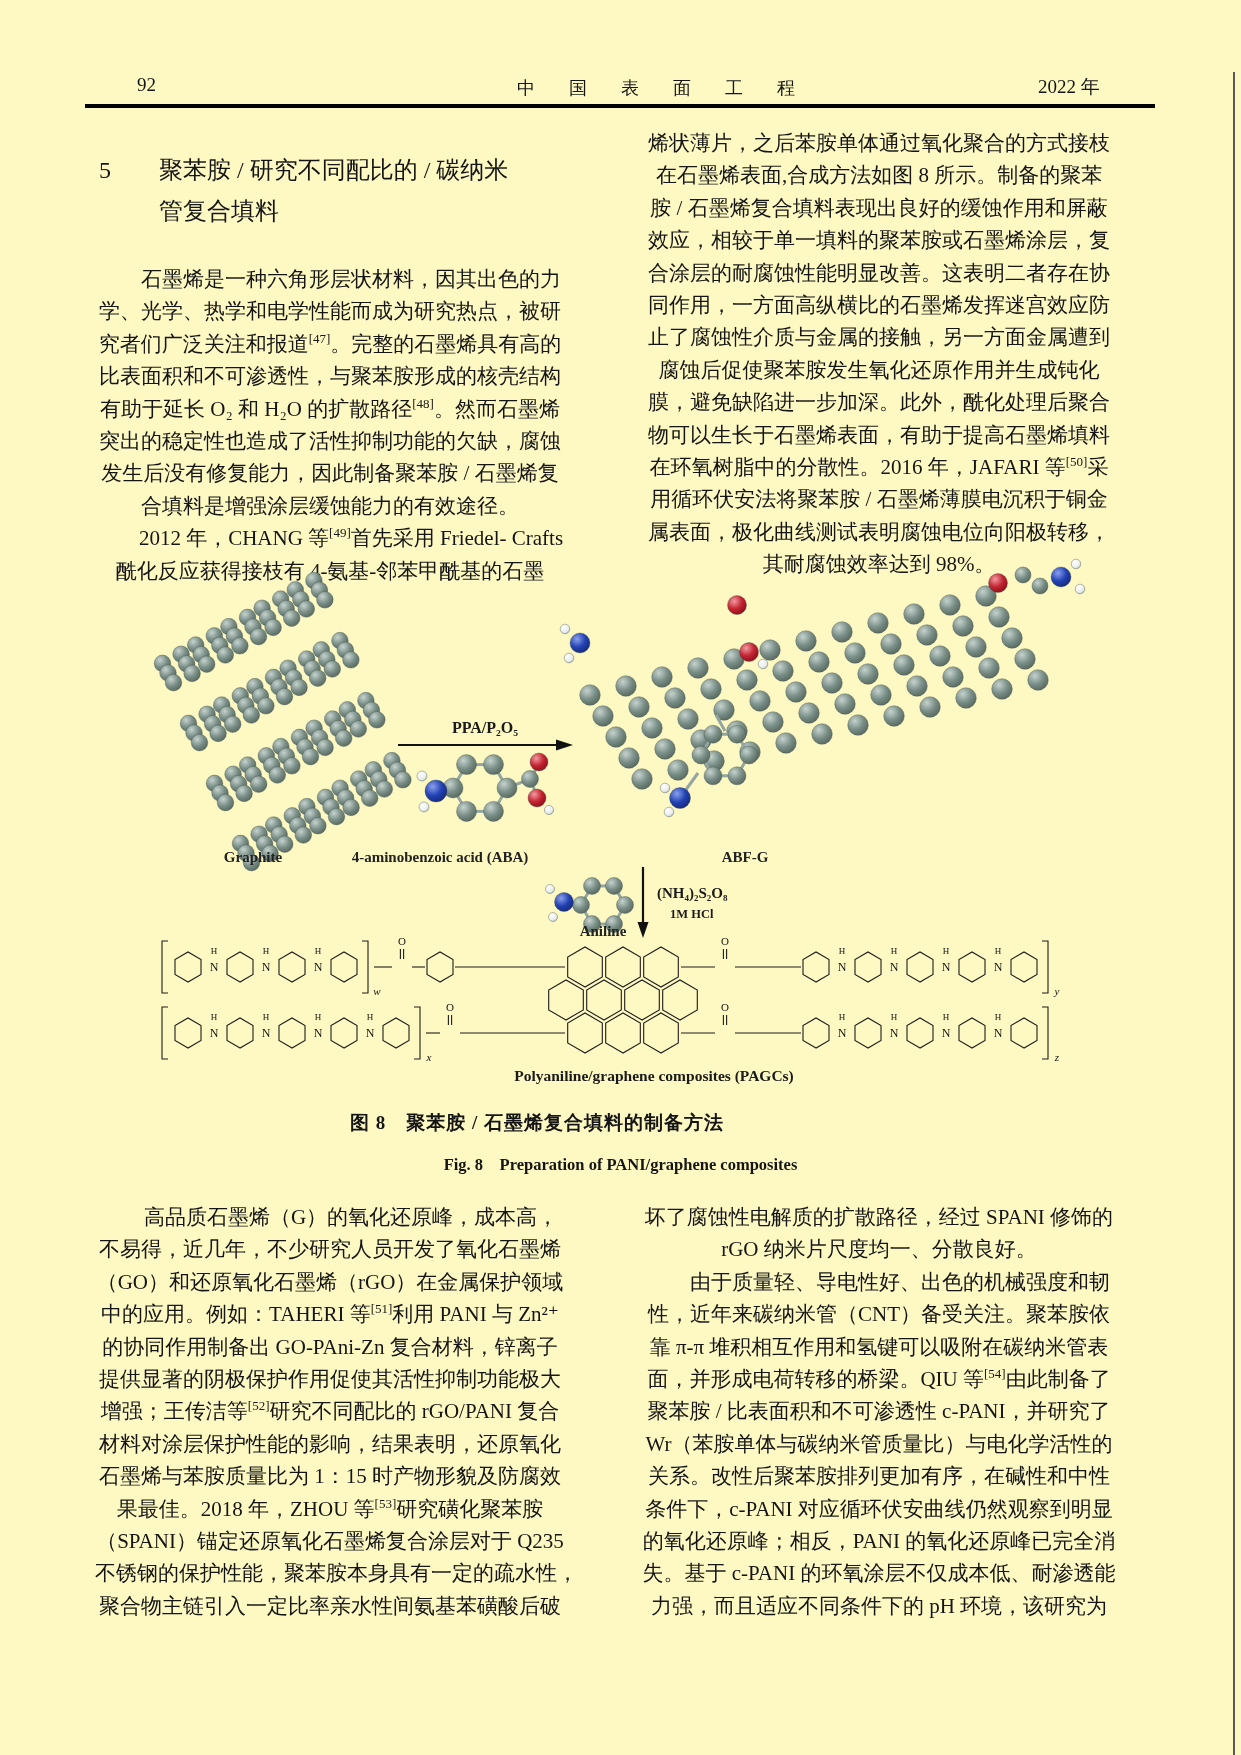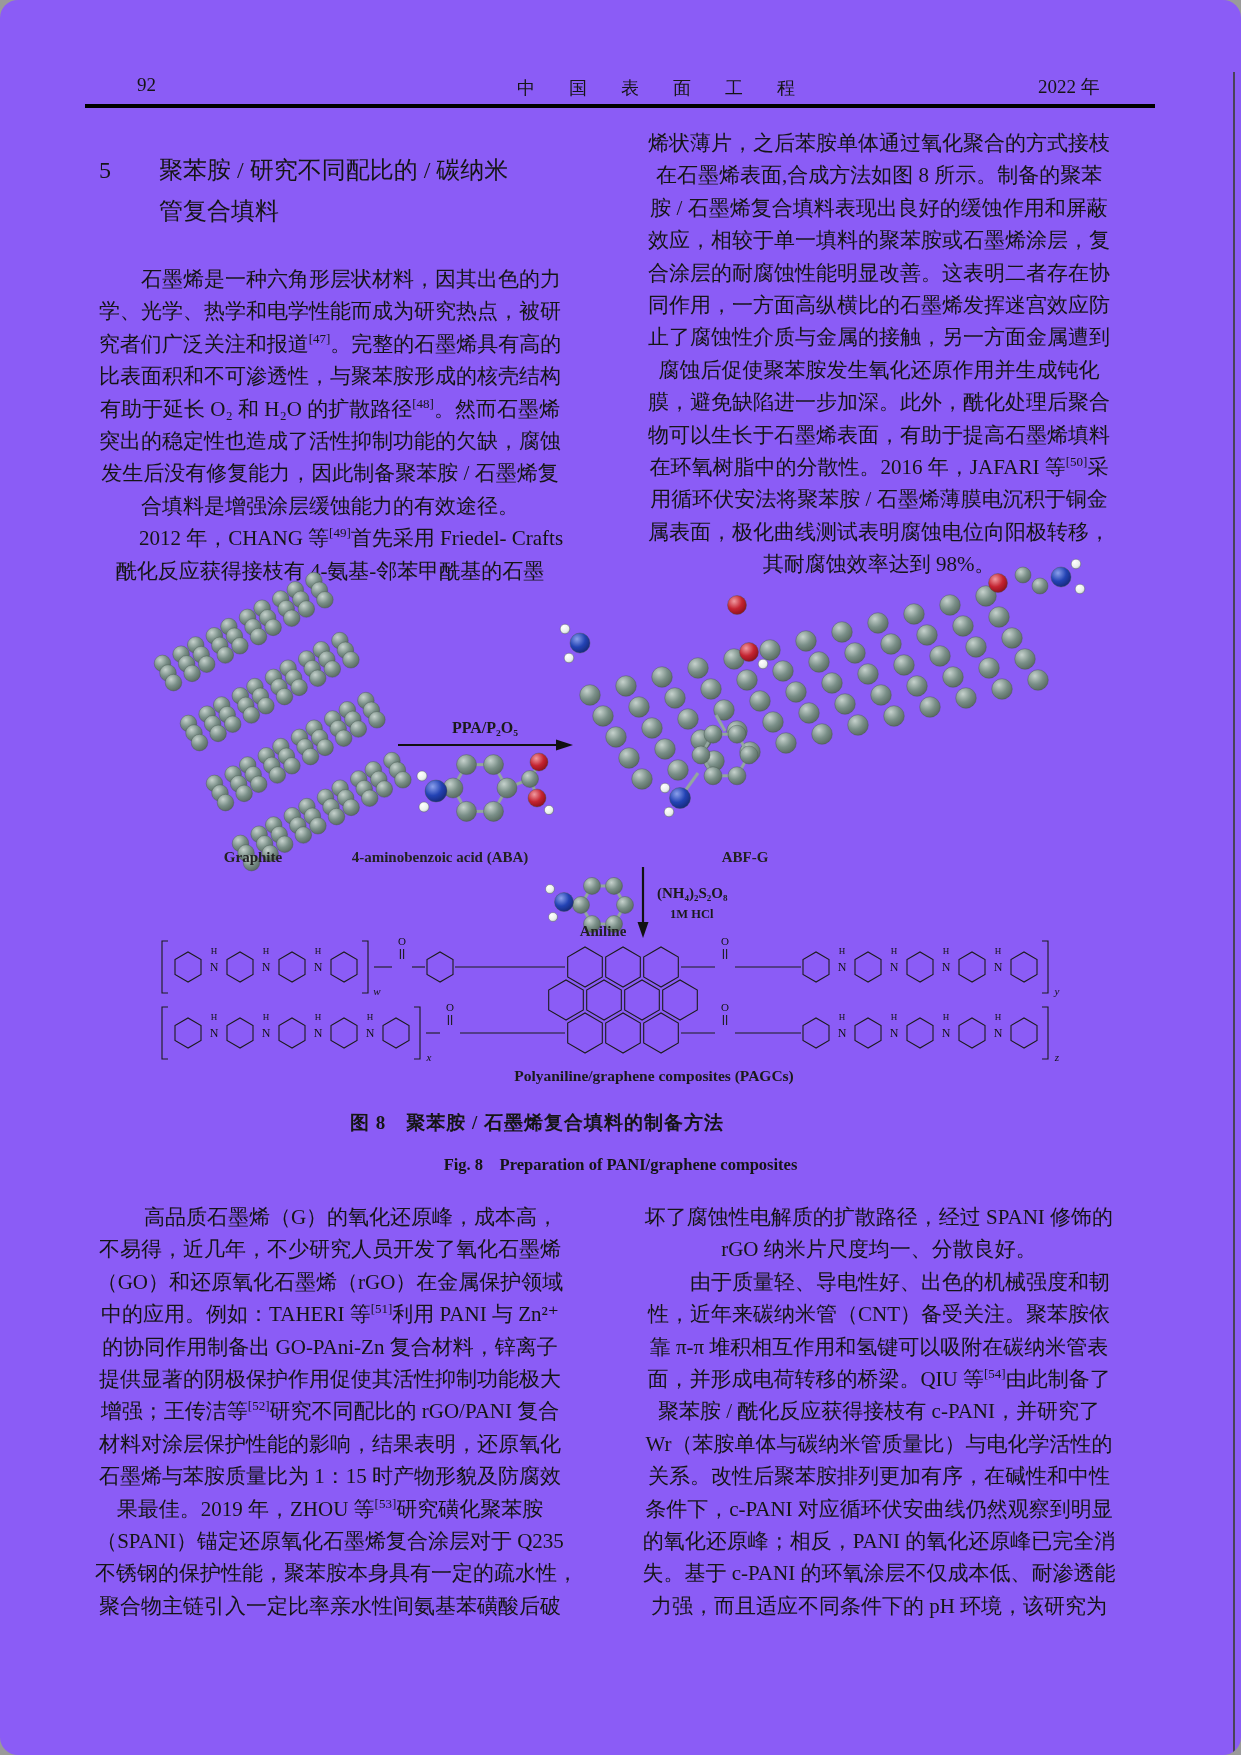--- a/index.html
+++ b/index.html
@@ -1,17 +1,17 @@
 <!DOCTYPE html>
 <html><head>
 <meta charset="utf-8">
 <style>
   html,body{margin:0;padding:0;background:#9a9a9a;}
-  .page{position:relative;width:1241px;height:1755px;margin:0 auto;background:#8b5cf6;
-        font-family:"Liberation Serif","DejaVu Serif",serif;color:#151515;overflow:hidden;border-radius:18px;}
+  .page{position:relative;width:1241px;height:1755px;margin:0 auto;background:#fef9c3;
+        font-family:"Liberation Serif","DejaVu Serif",serif;color:#151515;overflow:hidden;}
   
   .hdr-num{position:absolute;top:74px;left:137px;font-size:19px;}
   .hdr-journal{position:absolute;top:76px;left:160px;width:1000px;text-align:center;
                font-size:18px;letter-spacing:8px;}
   .hdr-year{position:absolute;top:74px;left:1038px;font-size:19px;}
   .hdr-rule{position:absolute;top:104px;left:85px;width:1070px;height:4px;background:#000;}
   .edge-line{position:absolute;left:1233px;top:72px;width:2px;height:1683px;background:#3d3d3d;opacity:.85;}
   
   .heading{position:absolute;left:99px;top:150px;display:flex;font-size:24px;line-height:41px;}
   .h-num{width:60px;}
@@ -82,33 +82,33 @@
   <div class="col col-lb">
       <div class="line ind">高品质石墨烯（G）的氧化还原峰，成本高，</div>
       <div class="line">不易得，近几年，不少研究人员开发了氧化石墨烯</div>
       <div class="line">（GO）和还原氧化石墨烯（rGO）在金属保护领域</div>
       <div class="line"><span>中的应用。例如：TAHERI 等</span><sup>[51]</sup><span>利用 PANI 与 Zn²⁺</span></div>
       <div class="line">的协同作用制备出 GO-PAni-Zn 复合材料，锌离子</div>
       <div class="line">提供显著的阴极保护作用促使其活性抑制功能极大</div>
       <div class="line"><span>增强；王传洁等</span><sup>[52]</sup><span>研究不同配比的 rGO/PANI 复合</span></div>
       <div class="line">材料对涂层保护性能的影响，结果表明，还原氧化</div>
       <div class="line">石墨烯与苯胺质量比为 1：15 时产物形貌及防腐效</div>
-      <div class="line"><span>果最佳。2019 年，ZHOU 等</span><sup>[53]</sup><span>研究磺化聚苯胺</span></div>
+      <div class="line"><span>果最佳。2018 年，ZHOU 等</span><sup>[53]</sup><span>研究磺化聚苯胺</span></div>
       <div class="line">（SPANI）锚定还原氧化石墨烯复合涂层对于 Q235</div>
       <div class="line">不锈钢的保护性能，聚苯胺本身具有一定的疏水性，</div>
       <div class="line">聚合物主链引入一定比率亲水性间氨基苯磺酸后破</div>
     </div>
   <div class="col col-rb">
       <div class="line">坏了腐蚀性电解质的扩散路径，经过 SPANI 修饰的</div>
       <div class="line">rGO 纳米片尺度均一、分散良好。</div>
       <div class="line ind">由于质量轻、导电性好、出色的机械强度和韧</div>
       <div class="line">性，近年来碳纳米管（CNT）备受关注。聚苯胺依</div>
       <div class="line">靠 π-π 堆积相互作用和氢键可以吸附在碳纳米管表</div>
       <div class="line"><span>面，并形成电荷转移的桥梁。QIU 等</span><sup>[54]</sup><span>由此制备了</span></div>
-      <div class="line">聚苯胺 / 酰化反应获得接枝有 c-PANI，并研究了</div>
+      <div class="line">聚苯胺 / 比表面积和不可渗透性 c-PANI，并研究了</div>
       <div class="line">Wr（苯胺单体与碳纳米管质量比）与电化学活性的</div>
       <div class="line">关系。改性后聚苯胺排列更加有序，在碱性和中性</div>
       <div class="line">条件下，c-PANI 对应循环伏安曲线仍然观察到明显</div>
       <div class="line">的氧化还原峰；相反，PANI 的氧化还原峰已完全消</div>
       <div class="line">失。基于 c-PANI 的环氧涂层不仅成本低、耐渗透能</div>
       <div class="line">力强，而且适应不同条件下的 pH 环境，该研究为</div>
     </div>
 
   <svg class="fig" viewBox="0 0 960 540">
     <defs>

